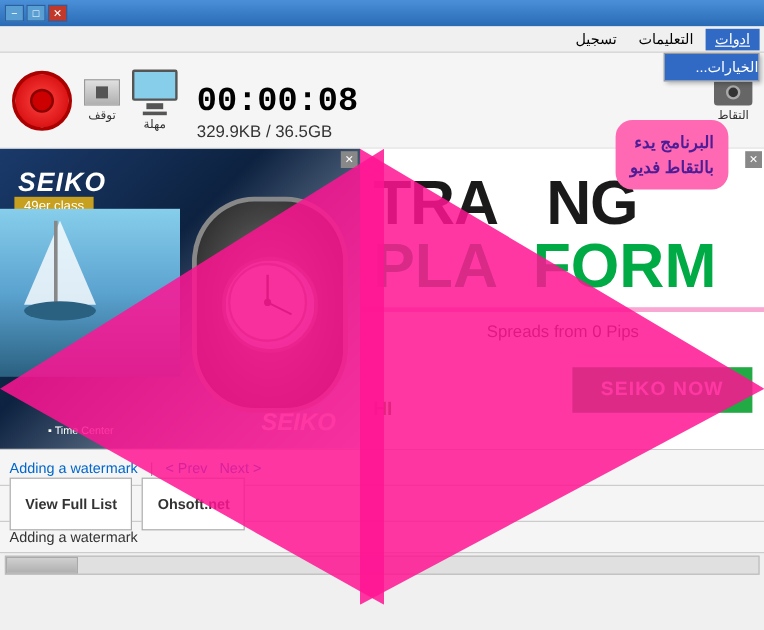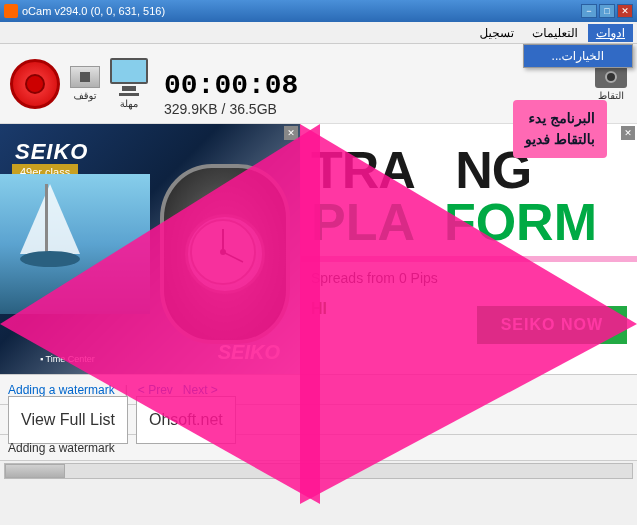--- a/index.html
+++ b/index.html
@@ -87,21 +87,21 @@
       position: absolute;
       top: 44px;
       right: 4px;
       background: #f0f0f0;
       border: 1px solid #999;
       z-index: 100;
       min-width: 80px;
       box-shadow: 2px 2px 4px rgba(0,0,0,0.3);
     }
     .dropdown-item {
-      padding: 4px 28px;
+      padding: 4px 0;
       font-size: 12px;
       cursor: pointer;
       direction: rtl;
       white-space: nowrap;
     }
     .dropdown-item.selected {
       background: #316AC5;
       color: white;
     }
 
@@ -241,23 +241,23 @@
       color: #333;
       margin-top: 2px;
     }
 
     
     .tooltip-arabic {
       position: absolute;
       top: 100px;
       right: 30px;
       background: #ff69b4;
-      color: #0f172a;
+      color: #4c1d95;
       padding: 8px 12px;
-      border-radius: 4px;
+      border-radius: 14px;
       font-size: 14px;
       direction: rtl;
       z-index: 50;
       line-height: 1.5;
       font-weight: bold;
     }
 
     
     .content-area {
       height: calc(525px - 22px - 22px - 80px - 30px - 30px - 30px);
@@ -391,26 +391,27 @@
       font-size: 52px;
       font-weight: 900;
       color: #00aa44;
       line-height: 1;
       padding: 0 10px;
     }
     .trading-sub {
       font-size: 14px;
       color: #333;
       padding: 8px 10px;
-      border-top: 6px solid #f9a8d4;
+      border-top: 4px solid #f9a8d4;
       margin-top: 8px;
+      text-align: center;
     }
     .hi-text {
       position: absolute;
-      bottom: 56px;
+      bottom: 23px;
       left: 10px;
       font-size: 16px;
       font-weight: bold;
       color: #4d7c0f;
     }
     .start-now-btn {
       position: absolute;
       bottom: 30px;
       right: 10px;
       background: #22aa44;
@@ -458,23 +459,24 @@
       height: 30px;
       display: flex;
       align-items: center;
       padding: 0 8px;
       gap: 8px;
     }
     .outline-btn {
       border: 1px solid #aaa;
       background: white;
       padding: 14px 12px;
-      font-size: 16px;
+      font-size: 12px;
       cursor: pointer;
       color: #333;
+      font-weight: bold;
     }
 
     .adding-watermark-bottom {
       background: #f5f5f5;
       border-top: 1px solid #ccc;
       height: 26px;
       display: flex;
       align-items: center;
       padding: 0 8px;
       font-size: 12px;
@@ -504,24 +506,20 @@
       width: 60px;
       height: 14px;
       background: linear-gradient(to bottom, #d0d0d0, #b0b0b0);
       border: 1px solid #aaa;
     }
   </style>
 </head>
 <body>
 
 <div class="title-bar">
-  <div class="title-bar-left">
-    <div class="title-icon"></div>
-    <span class="title-text">oCam v294.0 (0, 0, 631, 516)</span>
-  </div>
   <div class="title-buttons">
     <div class="title-btn minimize">−</div>
     <div class="title-btn maximize">□</div>
     <div class="title-btn close">✕</div>
   </div>
 </div>
 
 <div class="menu-bar">
   <span class="menu-item highlighted">ادوات</span>
   <span class="menu-item">التعليمات</span>

